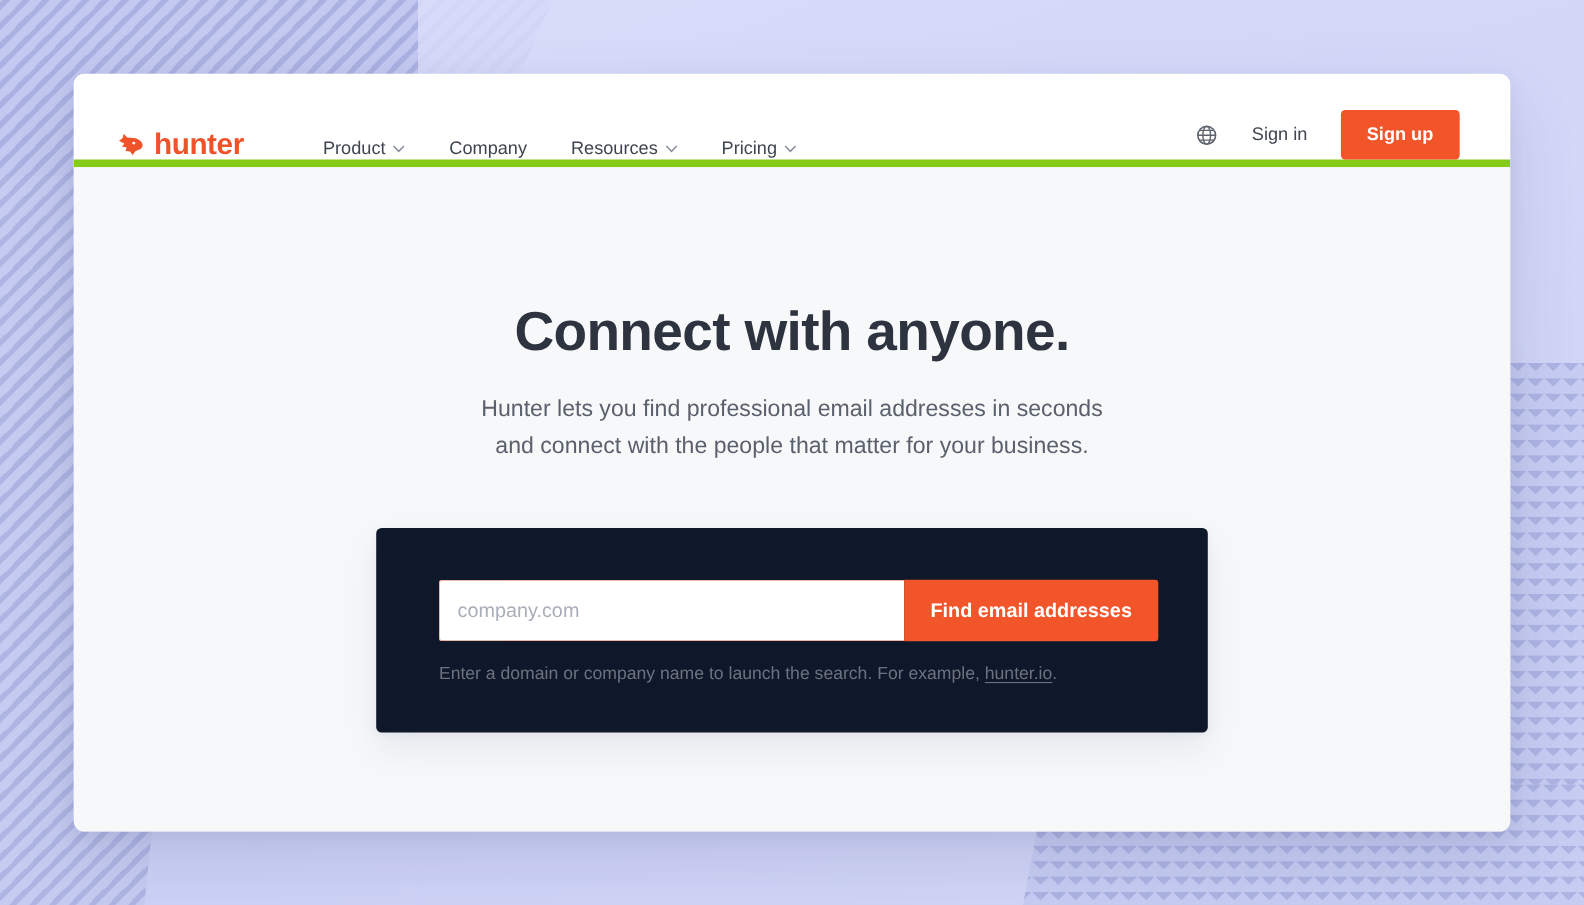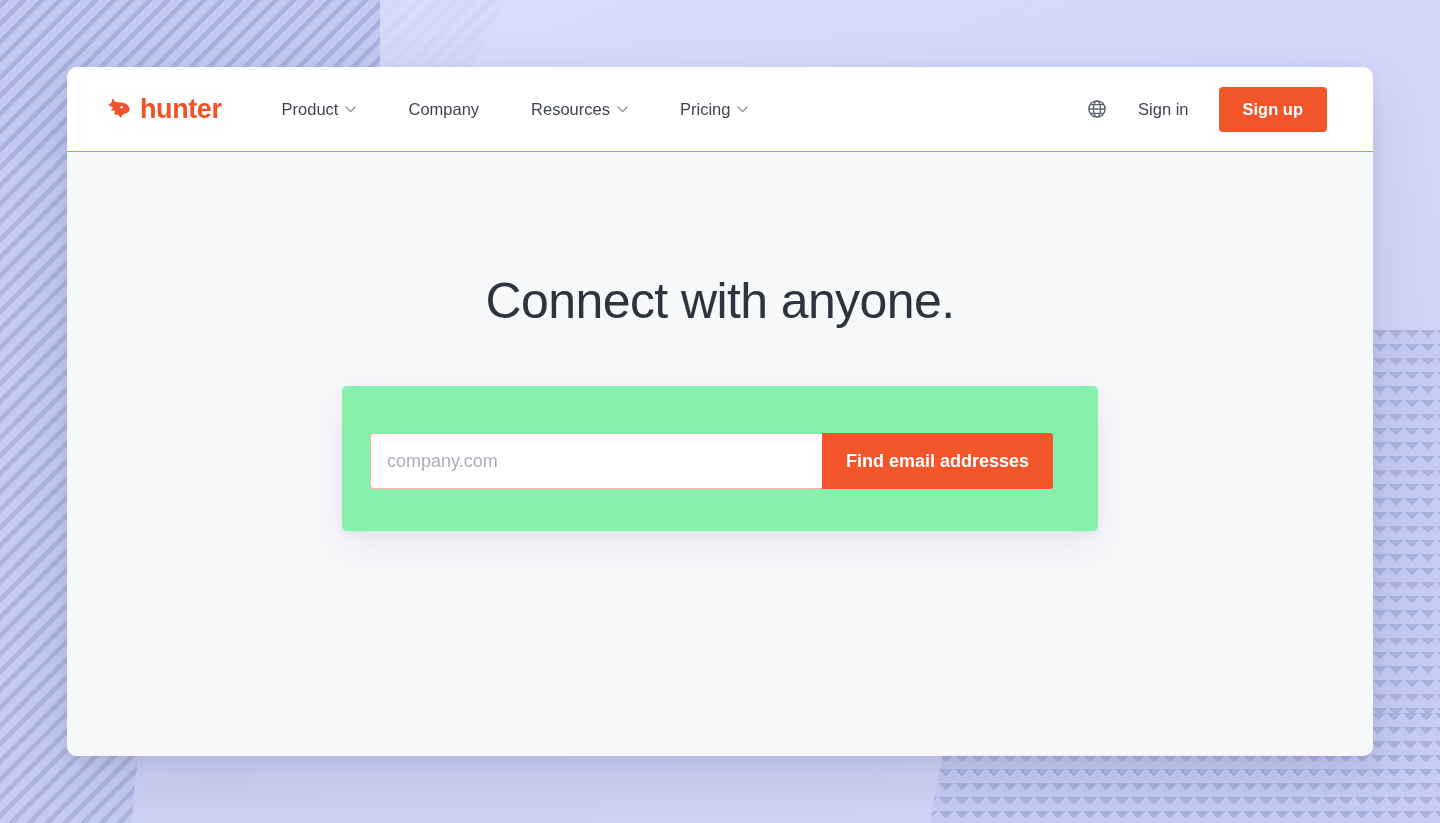--- a/index.html
+++ b/index.html
@@ -119,24 +119,24 @@
     overflow: hidden;
     display: flex;
     flex-direction: column;
   }
 
   
   .site-header {
     height: 85px;
     background: #ffffff;
     display: flex;
-    align-items: center;
+    align-items: flex-end;
     padding: 0 46px 0 38px;
     flex: 0 0 auto;
-    border-bottom: 1px solid #84cc16;
+    border-bottom: 7px solid #84cc16;
   }
 
   .brand {
     display: flex;
     align-items: center;
     gap: 9px;
     margin-right: 60px;
     text-decoration: none;
   }
   .brand-mark { width: 26px; height: 26px; display: block; }
@@ -144,21 +144,22 @@
     font-size: 27px;
     font-weight: 700;
     color: #f0522a;
     letter-spacing: -0.4px;
     line-height: 1;
   }
 
   .main-nav {
     display: flex;
     align-items: center;
-    gap: 52px;
+    gap: 40px;
+    margin-left: 12px;
   }
   .nav-item {
     display: flex;
     align-items: center;
     gap: 7px;
     font-size: 16.5px;
     color: #3f4550;
     cursor: pointer;
     white-space: nowrap;
   }
@@ -204,21 +205,21 @@
     flex: 1 1 auto;
     background: #f7f8fa;
     display: flex;
     flex-direction: column;
     align-items: center;
     padding-top: 122px;
   }
 
   .hero-title {
     font-size: 50px;
-    font-weight: 400;
+    font-weight: 700;
     color: #2d3440;
     letter-spacing: -0.6px;
     line-height: 1.1;
     text-align: left;
   }
 
   .hero-sub {
     margin-top: 26px;
     font-size: 21px;
     line-height: 1.62;
@@ -226,24 +227,24 @@
     text-align: center;
     max-width: 700px;
     font-weight: 400;
   }
   .hero-sub-line { display: block; }
 
   
   .search-card {
     margin-top: 57px;
     width: 756px;
-    background: #86efac;
+    background: #0f172a;
     border-radius: 5px;
     box-shadow: 0 14px 34px rgba(80,88,120,0.10), 0 2px 8px rgba(80,88,120,0.05);
-    padding: 47px 45px 42px 28px;
+    padding: 47px 45px 42px 57px;
   }
 
   .search-row {
     display: flex;
     align-items: stretch;
     height: 56px;
   }
   .domain-input {
     flex: 1 1 auto;
     border: 1px solid #f3b49c;
@@ -358,27 +359,34 @@
         <button class="signup-btn">Sign up</button>
 
       </div>
 
     </header>
 
     <main class="hero">
 
       <h1 class="hero-title">Connect with anyone.</h1>
 
+      <p class="hero-sub">
+        <span class="hero-sub-line">Hunter lets you find professional email addresses in seconds</span>
+        <span class="hero-sub-line">and connect with the people that matter for your business.</span>
+      </p>
 
       <section class="search-card">
 
         <div class="search-row">
           <input class="domain-input" type="text" placeholder="company.com" style="">
           <button class="find-btn">Find email addresses</button>
         </div>
 
+        <p class="search-hint">
+          <span>Enter a domain or company name to launch the search. For example, </span><a class="hint-link" href="#">hunter.io</a><span>.</span>
+        </p>
 
       </section>
 
     </main>
 
   </div>
 </div>
 
 </body></html>

